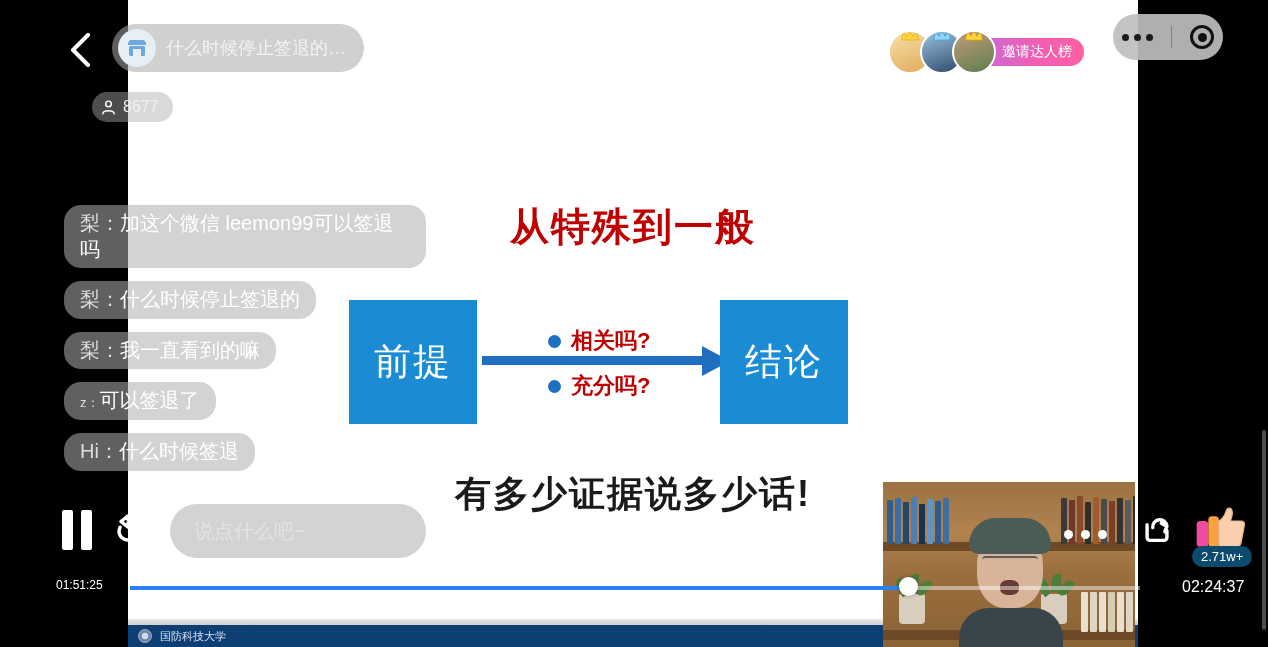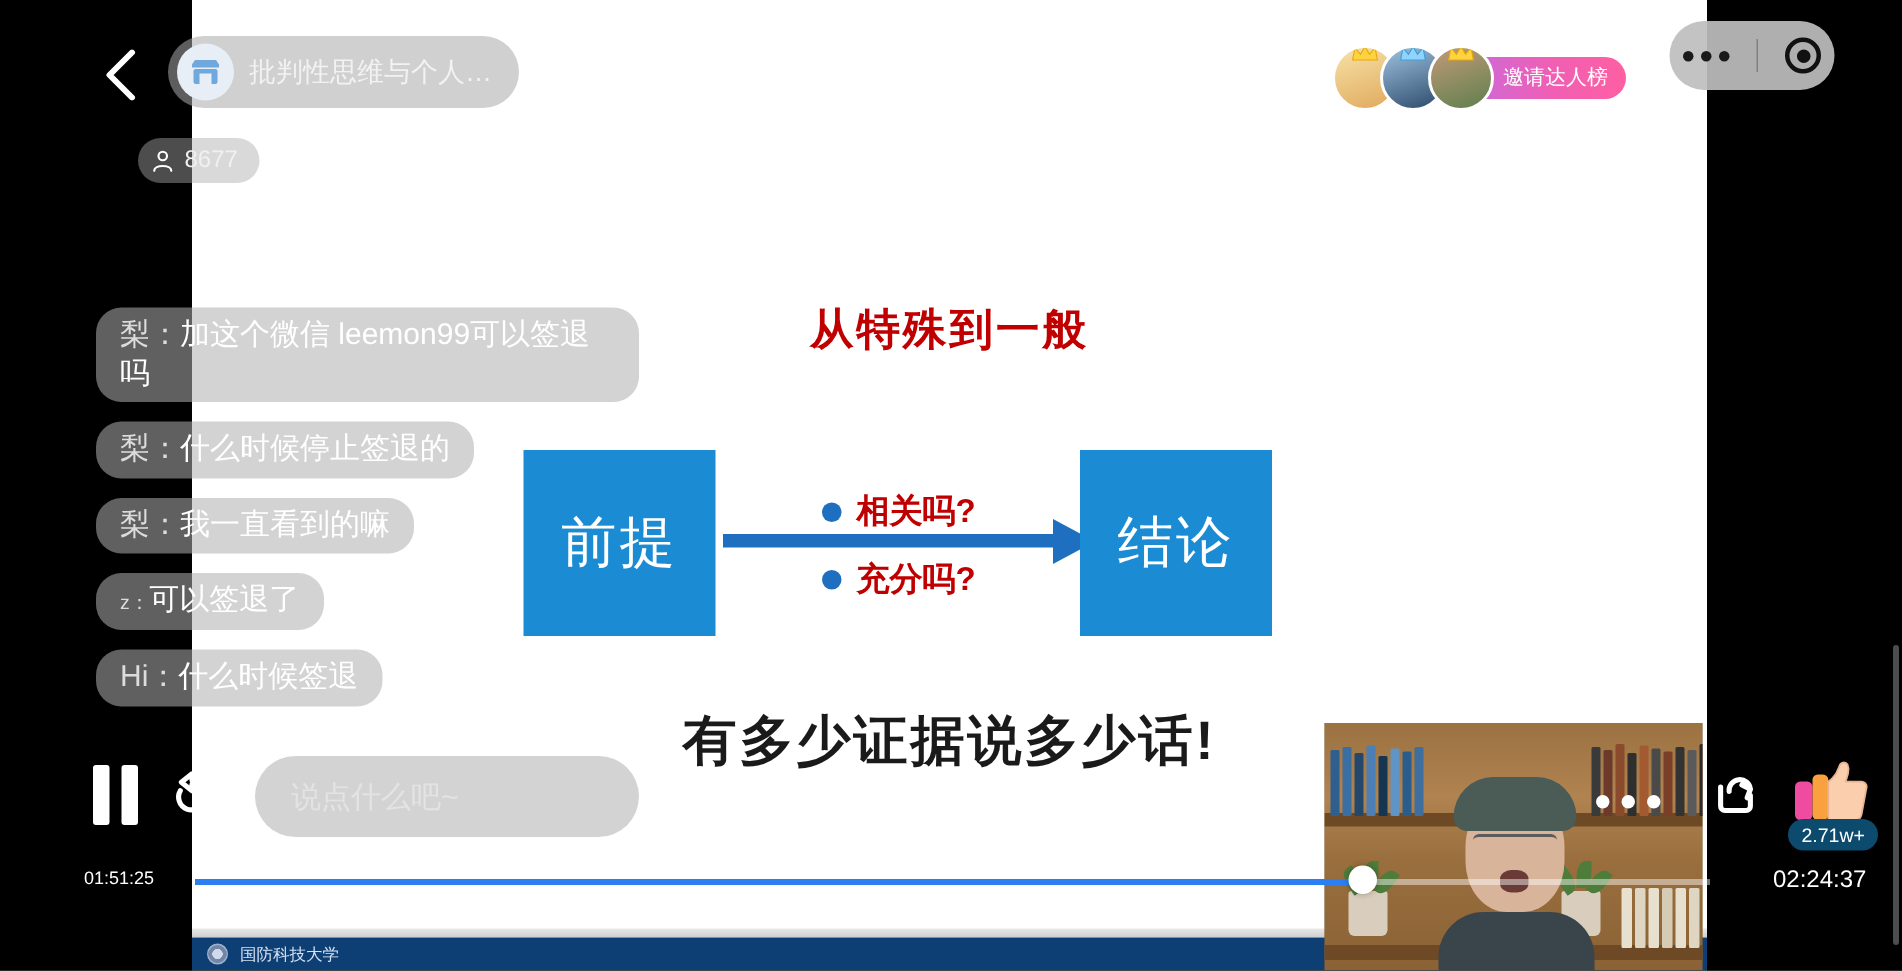--- a/index.html
+++ b/index.html
@@ -31,21 +31,21 @@
     position: absolute; left: 108px; top: -6px; width: 818px; height: 78px;
     background: #ffffff; border: 1px solid #d8d8d8; border-radius: 3px;
     box-shadow: 0 3px 7px rgba(0,0,0,.18);
     display: flex; align-items: center; justify-content: center;
   }
   .callout-text { font-size: 30px; font-weight: bold; color: #111; white-space: nowrap; }
   .callout-text .hl { color: #c00000; }
 
   .subhead {
     position: absolute; left: 0; top: 116px; width: 1010px; text-align: center;
-    font-size: 29px; font-weight: bold; color: #c00000; letter-spacing: 2px;
+    font-size: 39px; font-weight: bold; color: #c00000; letter-spacing: 2px;
   }
 
   .diagram { position: absolute; left: 0; top: 216px; width: 1010px; height: 130px; }
   .dbox {
     position: absolute; top: 0; width: 128px; height: 124px;
     background: #1b8cd4; color: #fff;
     display: flex; align-items: center; justify-content: center;
     font-size: 37px; letter-spacing: 2px;
   }
   .dbox.left { left: 221px; }
@@ -347,21 +347,21 @@
   </div>
 
   <div class="chip-title">
     <span class="shop-icon">
       <svg width="24" height="24" viewBox="0 0 24 24">
         <path d="M3 7 L5 4 H19 L21 7 V9 H3 Z" fill="#6fa8dc"></path>
         <rect x="4" y="10" width="16" height="10" rx="1.5" fill="#6fa8dc"></rect>
         <rect x="8" y="13" width="8" height="7" fill="#e8eef6"></rect>
       </svg>
     </span>
-    <span class="chip-title-text">批判性思维与个人…</span>
+    <span class="chip-title-text">什么时候停止签退的…</span>
   </div>
 
   <div class="viewer-chip">
     <svg width="17" height="17" viewBox="0 0 24 24">
       <circle cx="12" cy="7" r="4" fill="none" stroke="#ffffff" stroke-width="2"></circle>
       <path d="M4 21 C4 15 20 15 20 21" fill="none" stroke="#ffffff" stroke-width="2" stroke-linecap="round"></path>
     </svg>
     <span class="viewer-count">8677</span>
   </div>
 

